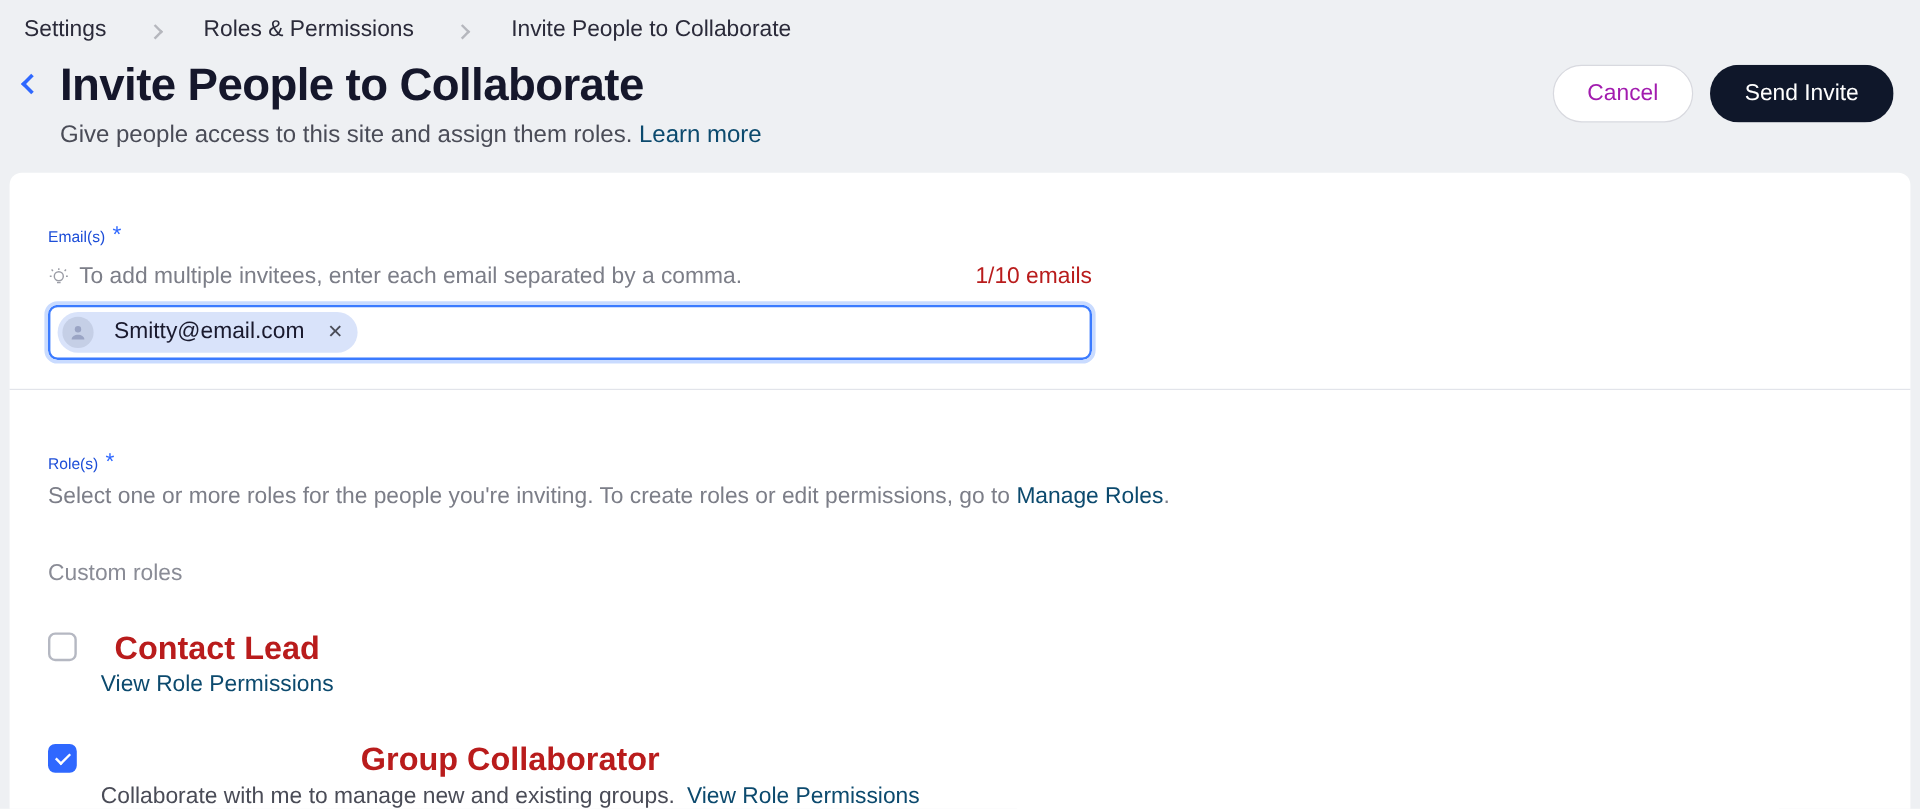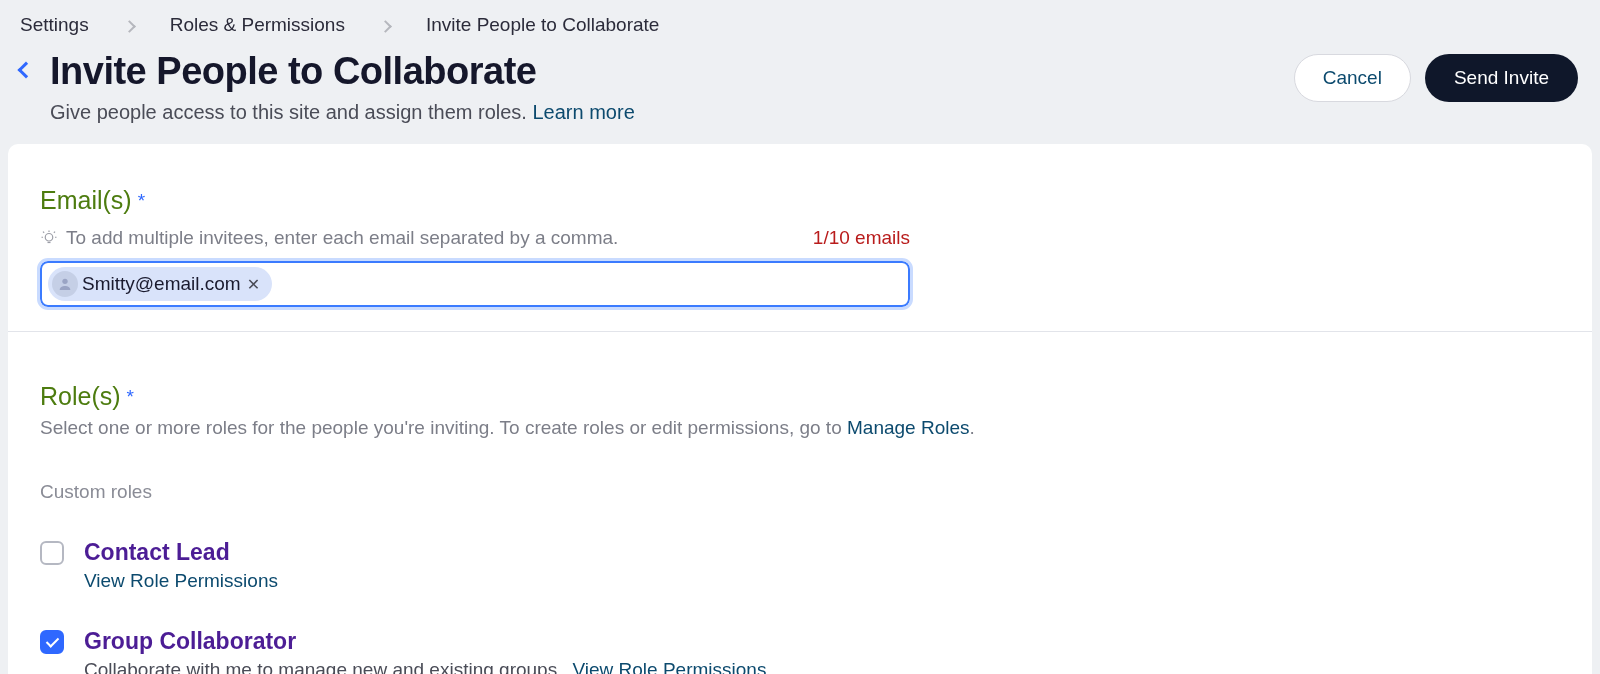--- a/index.html
+++ b/index.html
@@ -62,41 +62,41 @@
   .btn {
     border-radius: 24px;
     padding: 12px 28px;
     font-size: 19px;
     font-weight: 500;
     cursor: pointer;
     border: 1px solid transparent;
   }
   .btn-secondary {
     background: #fff;
-    color: #0c4a6e;
+    color: #a21caf;
     border: 1px solid #d8d9df;
     text-align: right;
   }
   .btn-primary { background: #0f172a; color: #fff; }
 
   .card {
     background: #fff;
     margin: 0 8px;
     border-radius: 10px 10px 0 0;
     padding: 42px 32px 10px 32px;
     min-height: 540px;
   }
   .field-head {
     display: flex;
     justify-content: space-between;
     align-items: flex-end;
     width: 870px;
   }
   .field-label-row { display: flex; align-items: center; gap: 6px; }
-  .field-label { font-size: 25px; color: #4d7c0f; }
+  .field-label { font-size: 13px; color: #1d4ed8; }
   .req-star { color: #2f68ff; font-size: 19px; }
   .hint-row { display: flex; align-items: center; gap: 8px; margin-top: 12px; color: #7c7e88; font-size: 19px; }
   .bulb-icon {
     width: 18px; height: 18px;
     display: inline-flex; align-items: center; justify-content: center;
   }
   .count { color: #b91c1c; font-size: 19px; }
 
   .email-input-wrap {
     margin-top: 12px;
@@ -107,21 +107,21 @@
     padding: 4px 6px;
     min-height: 46px;
     display: flex;
     align-items: center;
     gap: 6px;
     background: #fff;
   }
   .email-tag {
     display: inline-flex;
     align-items: center;
-    gap: 4px;
+    gap: 17px;
     background: #d9e3fa;
     border-radius: 20px;
     padding: 4px 10px 4px 4px;
     font-size: 19px;
     color: #1a1a2e;
   }
   .avatar-circle {
     width: 26px; height: 26px;
     background: #c5cfe6;
     border-radius: 50%;
@@ -180,23 +180,24 @@
   }
   .checkmark {
     width: 7px; height: 12px;
     border-right: 2.5px solid #fff;
     border-bottom: 2.5px solid #fff;
     transform: rotate(45deg);
     margin-top: -3px;
   }
   .role-body { display: flex; flex-direction: column; gap: 4px; }
   .role-name {
-    font-size: 23px;
+    font-size: 27px;
     font-weight: 600;
-    color: #4c1d95;
+    color: #b91c1c;
+    text-align: center;
   }
   .role-desc-line { font-size: 19px; color: #4a4c57; display: flex; gap: 10px; flex-wrap: wrap; }
 </style>
 </head>
 <body>
 
 <div class="breadcrumb">
   <span class="crumb">Settings</span>
   <span class="chevron-right"></span>
   <span class="crumb">Roles &amp; Permissions</span>

